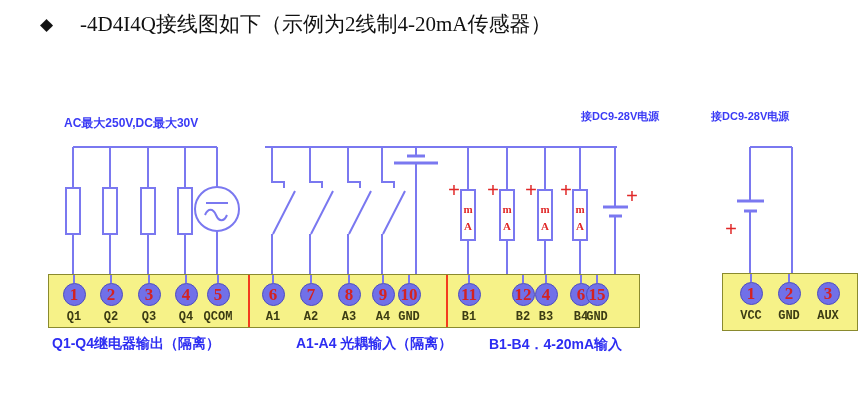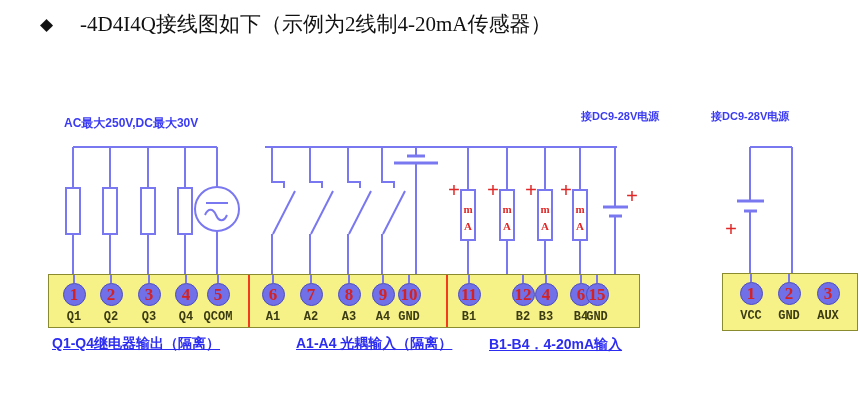--- a/index.html
+++ b/index.html
@@ -12,21 +12,21 @@
   .w{stroke:#7a78f0;stroke-width:2;fill:none;}
   .wb{stroke:#7a78f0;stroke-width:3;fill:none;}
   .comp{stroke:#7a78f0;stroke-width:2;fill:#ffffff;}
   .red-txt{fill:#e02828;font-family:"Liberation Serif",serif;font-weight:bold;}
   .plus{font-size:21px;}
   .ma{font-size:11px;}
   .blue-label{position:absolute;color:#3a3af5;font-weight:bold;font-size:11px;white-space:nowrap;}
   .ac-label{left:64px;top:115px;font-size:12px;}
   .dc1{left:581px;top:109px;}
   .dc2{left:711px;top:109px;}
-  .caption{position:absolute;top:335px;color:#2d2df2;font-weight:bold;font-size:14px;white-space:nowrap;text-decoration:underline;}
+  .caption{position:absolute;top:335px;color:#2d2df2;font-weight:bold;font-size:14px;white-space:nowrap;}
   .cap-q{left:52px;}
   .cap-a{left:296px;}
   .cap-b{left:489px;top:336px;}
   .strip{position:absolute;left:48px;top:274px;width:592px;height:54px;background:#f6f288;
          border:1px solid #8a8a2e;box-sizing:border-box;}
   .pblock{position:absolute;left:722px;top:273px;width:136px;height:58px;background:#f6f288;
           border:1px solid #8a8a2e;box-sizing:border-box;}
   .divider{position:absolute;top:0;width:2px;height:100%;background:#f33c1e;}
   .term{position:absolute;top:0;width:28px;display:flex;flex-direction:column;align-items:center;}
   .tick{width:2px;height:8px;background:#7a78f0;}

